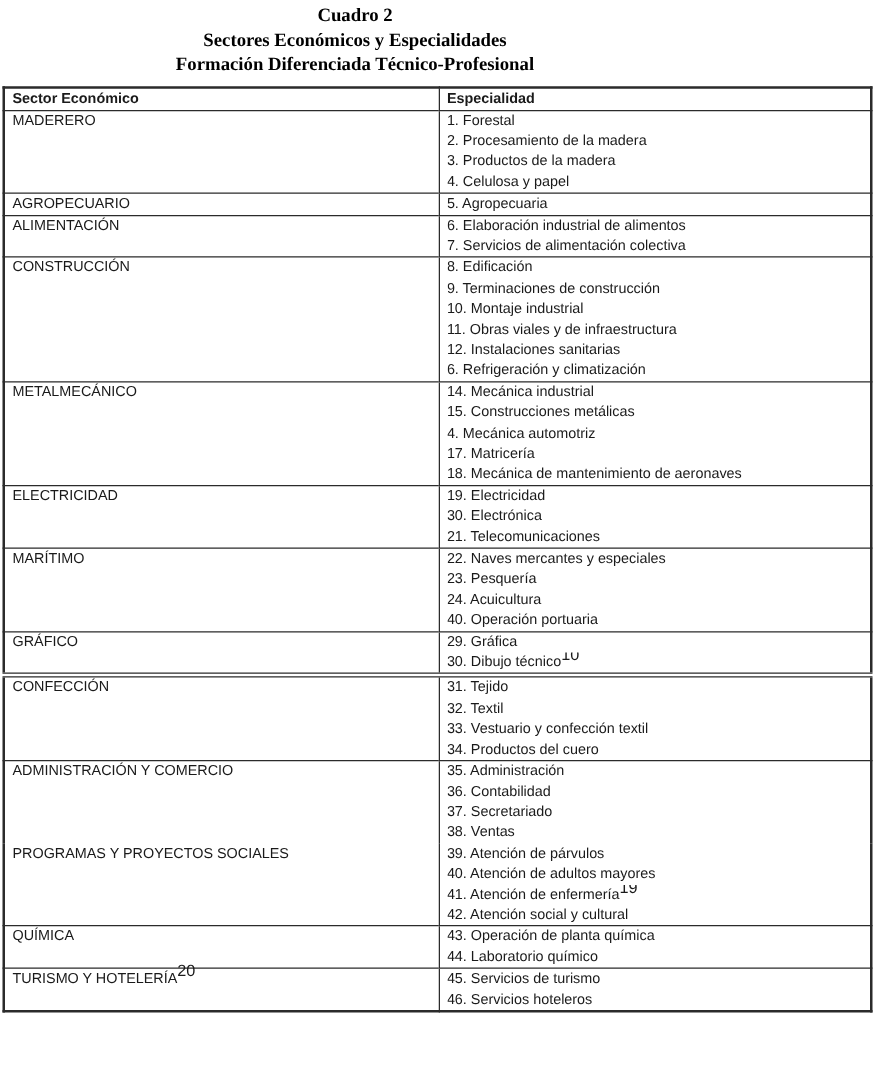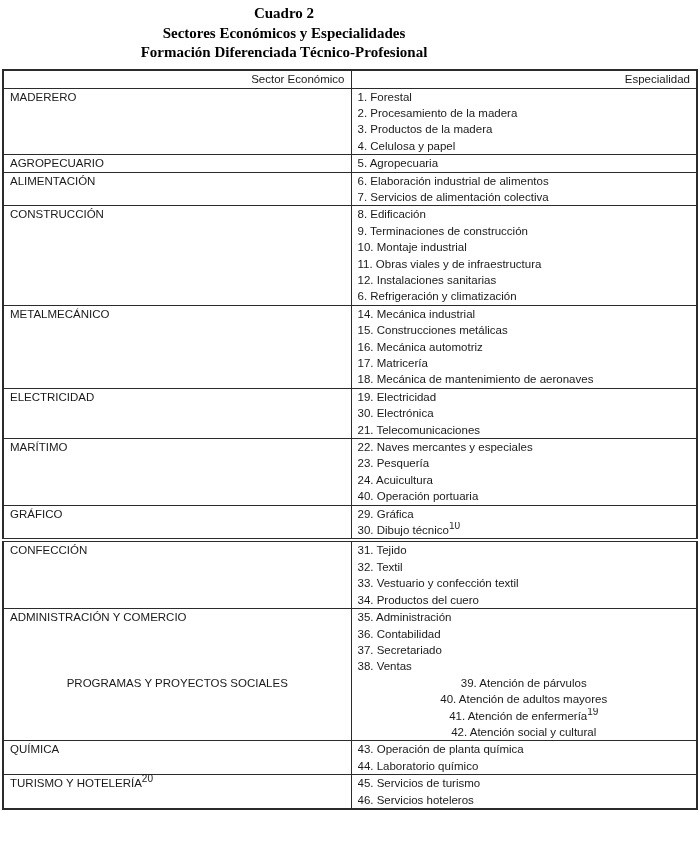--- a/index.html
+++ b/index.html
@@ -35,30 +35,29 @@
     border-left: 1px solid #2b2b2b;
     border-right: 1px solid #2b2b2b;
     border-top: 1px solid #2b2b2b;
     vertical-align: top;
     text-align: left;
     font-size: 11.5px;
     line-height: 16.4px;
     padding: 0 6px;
   }
   th {
-    font-weight: normal;
+    font-weight: bold;
     line-height: 17px;
-    text-align: right;
   }
   col.sector-col { width: 348px; }
   td.sector { text-transform: none; }
   td.items div { white-space: nowrap; overflow: hidden; }
-  tr.bt-none td { border-top: none; text-align: center; }
+  tr.bt-none td { border-top: none; }
   tr.bt-double td { border-top: 4px double #2b2b2b; }
-  sup { font-size: 10px; line-height: 0; vertical-align: super; margin-top: 48px; }
+  sup { font-size: 13px; line-height: 0; vertical-align: super; margin-top: 48px; }
 </style>
 </head>
 <body>
 
 <div class="page">
 
   <div class="doc-title">
     <div>Cuadro 2</div>
     <div>Sectores Económicos y Especialidades</div>
     <div>Formación Diferenciada Técnico-Profesional</div>
@@ -107,21 +106,21 @@
             <div>11. Obras viales y de infraestructura</div>
             <div>12. Instalaciones sanitarias</div>
             <div>6. Refrigeración y climatización</div>
           </td>
         </tr>
         <tr>
           <td class="sector"><span>METALMECÁNICO</span></td>
           <td class="items">
             <div>14. Mecánica industrial</div>
             <div>15. Construcciones metálicas</div>
-            <div>16. Mecánica automotriz</div>
+            <div>4. Mecánica automotriz</div>
             <div>17. Matricería</div>
             <div>18. Mecánica de mantenimiento de aeronaves</div>
           </td>
         </tr>
         <tr>
           <td class="sector"><span>ELECTRICIDAD</span></td>
           <td class="items">
             <div>19. Electricidad</div>
             <div>30. Electrónica</div>
             <div>21. Telecomunicaciones</div>

